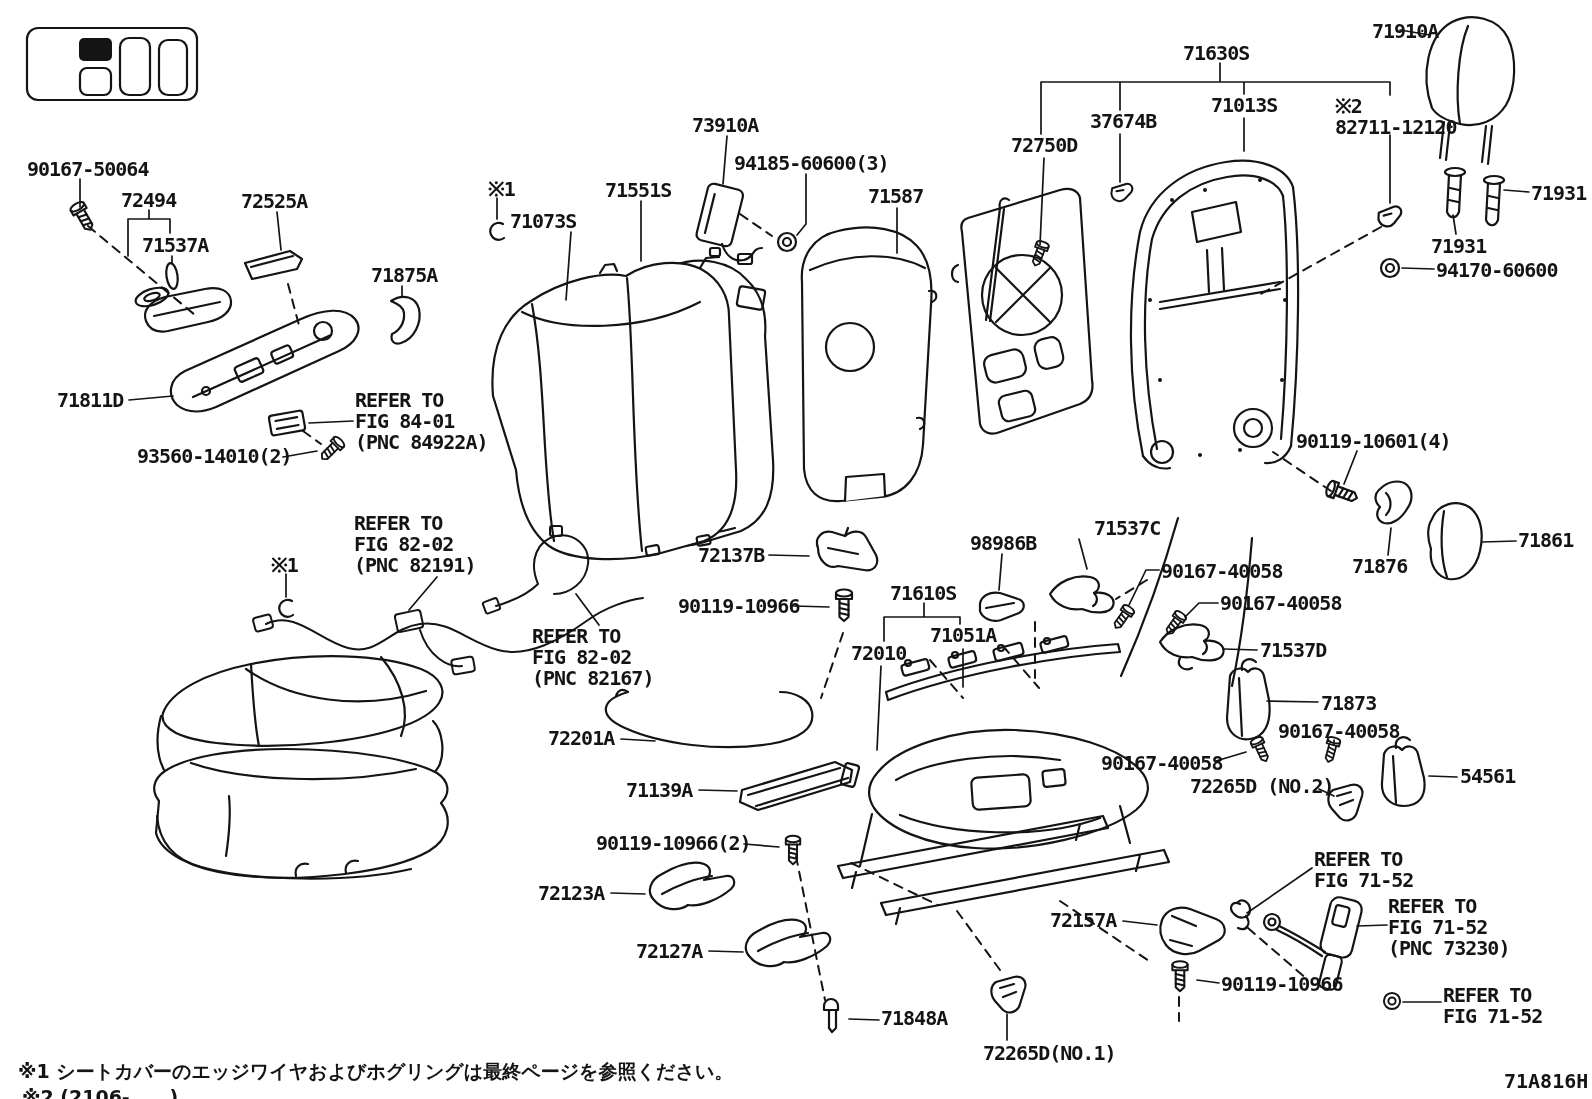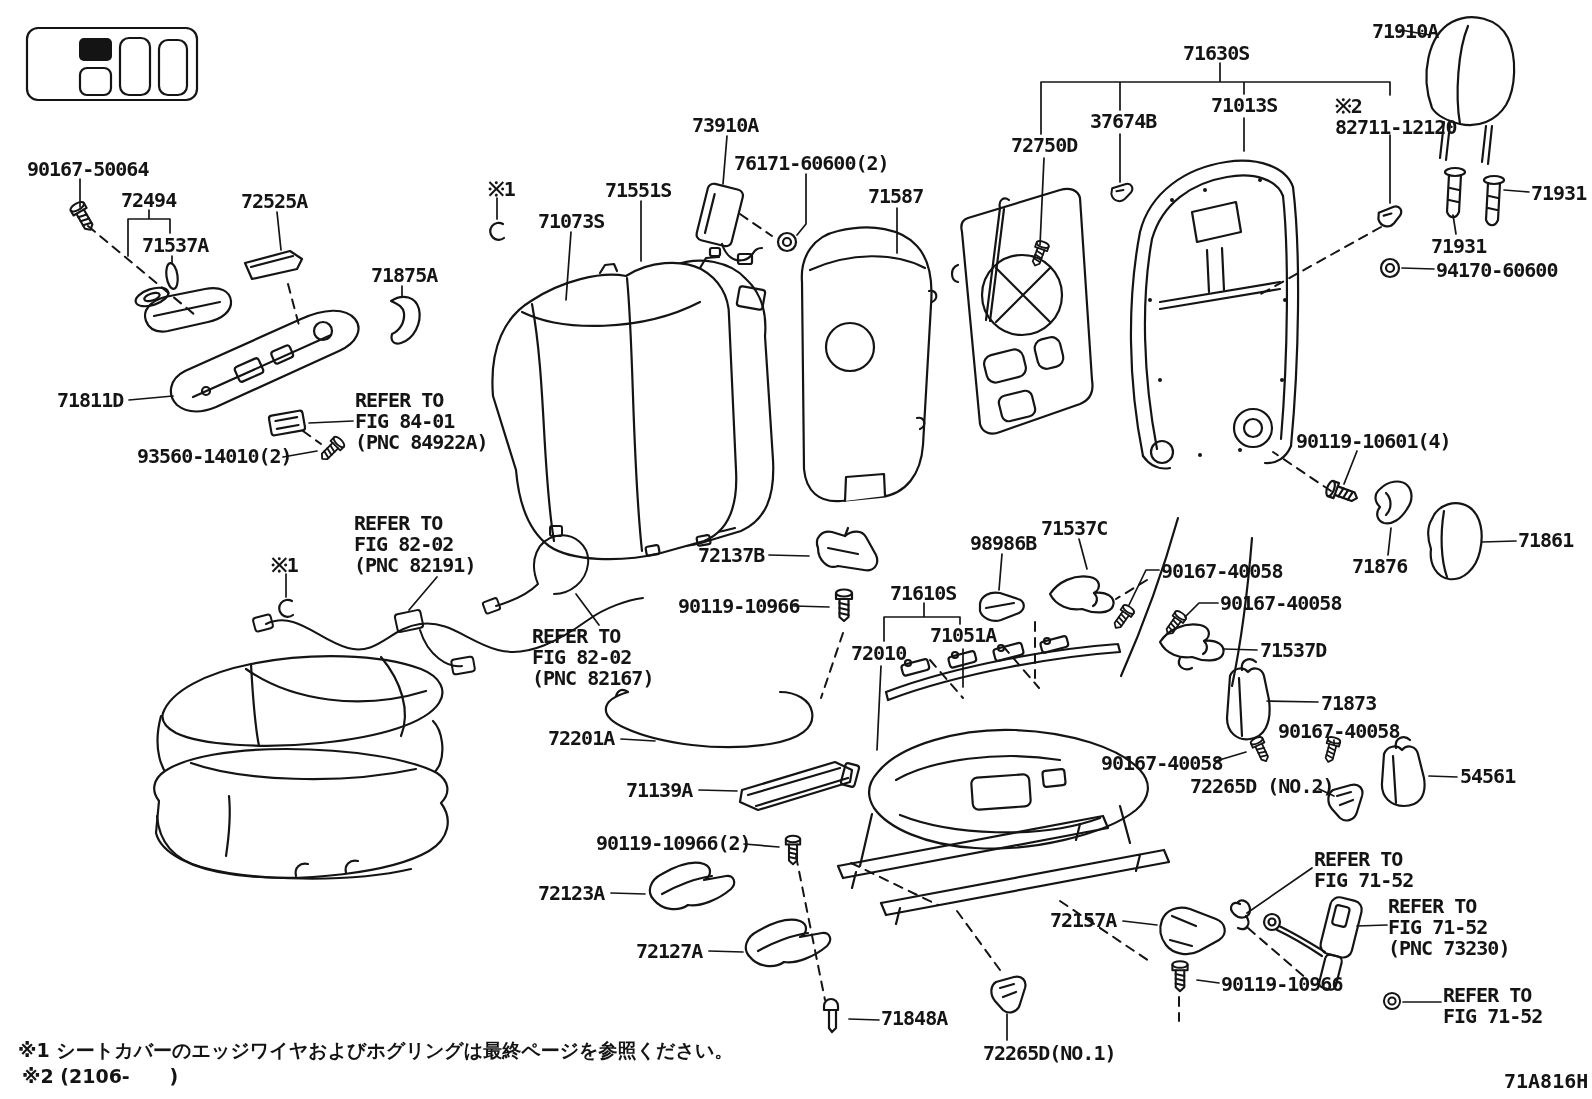--- a/index.html
+++ b/index.html
@@ -9,21 +9,21 @@
     background:var(--bg); overflow:hidden;
     font-family:"DejaVu Sans Mono", monospace; color:var(--ink);
   }
   #art { position:absolute; left:0; top:0; }
   .lbl {
     position:absolute; font:700 20px/21px "DejaVu Sans Mono", monospace;
     letter-spacing:-1px; white-space:pre; color:var(--ink);
   }
   .jp {
     position:absolute; font:600 19px/24px "DejaVu Sans", "Liberation Sans", sans-serif;
-    letter-spacing:0; white-space:pre; color:var(--ink);
+    letter-spacing:0; white-space:pre; color:var(--ink);margin-top:21px;
   }
   .code { position:absolute; font:600 20px "DejaVu Sans Mono", monospace; color:var(--ink); }
 </style>
 </head>
 <body>
 
 <div id="page">
 
   <svg id="art" width="1592" height="1099" viewBox="0 0 1592 1099" stroke="#141414" fill="none" stroke-width="2.2" stroke-linecap="round" stroke-linejoin="round">
     <defs>
@@ -365,24 +365,24 @@
       <path d="M 1003,646 L 1039,688"></path>
     </g>
   </svg>
 
   <div class="lbl" style="left:27px;top:159px">90167-50064</div>
   <div class="lbl" style="left:121px;top:190px">72494</div>
   <div class="lbl" style="left:241px;top:191px">72525A</div>
   <div class="lbl" style="left:142px;top:235px">71537A</div>
   <div class="lbl" style="left:371px;top:265px">71875A</div>
   <div class="lbl" style="left:488px;top:179px">※1</div>
-  <div class="lbl" style="left:538px;top:211px">71073S</div>
+  <div class="lbl" style="left:510px;top:211px">71073S</div>
   <div class="lbl" style="left:605px;top:180px">71551S</div>
   <div class="lbl" style="left:692px;top:115px">73910A</div>
-  <div class="lbl" style="left:734px;top:153px">76171-60600(2)</div>
+  <div class="lbl" style="left:734px;top:153px">94185-60600(3)</div>
   <div class="lbl" style="left:868px;top:186px">71587</div>
   <div class="lbl" style="left:1011px;top:135px">72750D</div>
   <div class="lbl" style="left:1090px;top:111px">37674B</div>
   <div class="lbl" style="left:1183px;top:43px">71630S</div>
   <div class="lbl" style="left:1211px;top:95px">71013S</div>
   <div class="lbl" style="left:1335px;top:96px">※2
 82711-12120</div>
   <div class="lbl" style="left:1372px;top:21px">71910A</div>
   <div class="lbl" style="left:1531px;top:183px">71931</div>
   <div class="lbl" style="left:1431px;top:236px">71931</div>
@@ -395,21 +395,21 @@
   <div class="lbl" style="left:354px;top:513px">REFER TO
 FIG 82-02
 (PNC 82191)</div>
   <div class="lbl" style="left:271px;top:555px">※1</div>
   <div class="lbl" style="left:532px;top:626px">REFER TO
 FIG 82-02
 (PNC 82167)</div>
   <div class="lbl" style="left:1296px;top:431px">90119-10601(4)</div>
   <div class="lbl" style="left:1518px;top:530px">71861</div>
   <div class="lbl" style="left:1352px;top:556px">71876</div>
-  <div class="lbl" style="left:1041px;top:518px">71537C</div>
+  <div class="lbl" style="left:1094px;top:518px">71537C</div>
   <div class="lbl" style="left:970px;top:533px">98986B</div>
   <div class="lbl" style="left:1161px;top:561px">90167-40058</div>
   <div class="lbl" style="left:1220px;top:593px">90167-40058</div>
   <div class="lbl" style="left:1260px;top:640px">71537D</div>
   <div class="lbl" style="left:1321px;top:693px">71873</div>
   <div class="lbl" style="left:1278px;top:721px">90167-40058</div>
   <div class="lbl" style="left:1101px;top:753px">90167-40058</div>
   <div class="lbl" style="left:1460px;top:766px">54561</div>
   <div class="lbl" style="left:1190px;top:776px">72265D (NO.2)</div>
   <div class="lbl" style="left:698px;top:545px">72137B</div>

